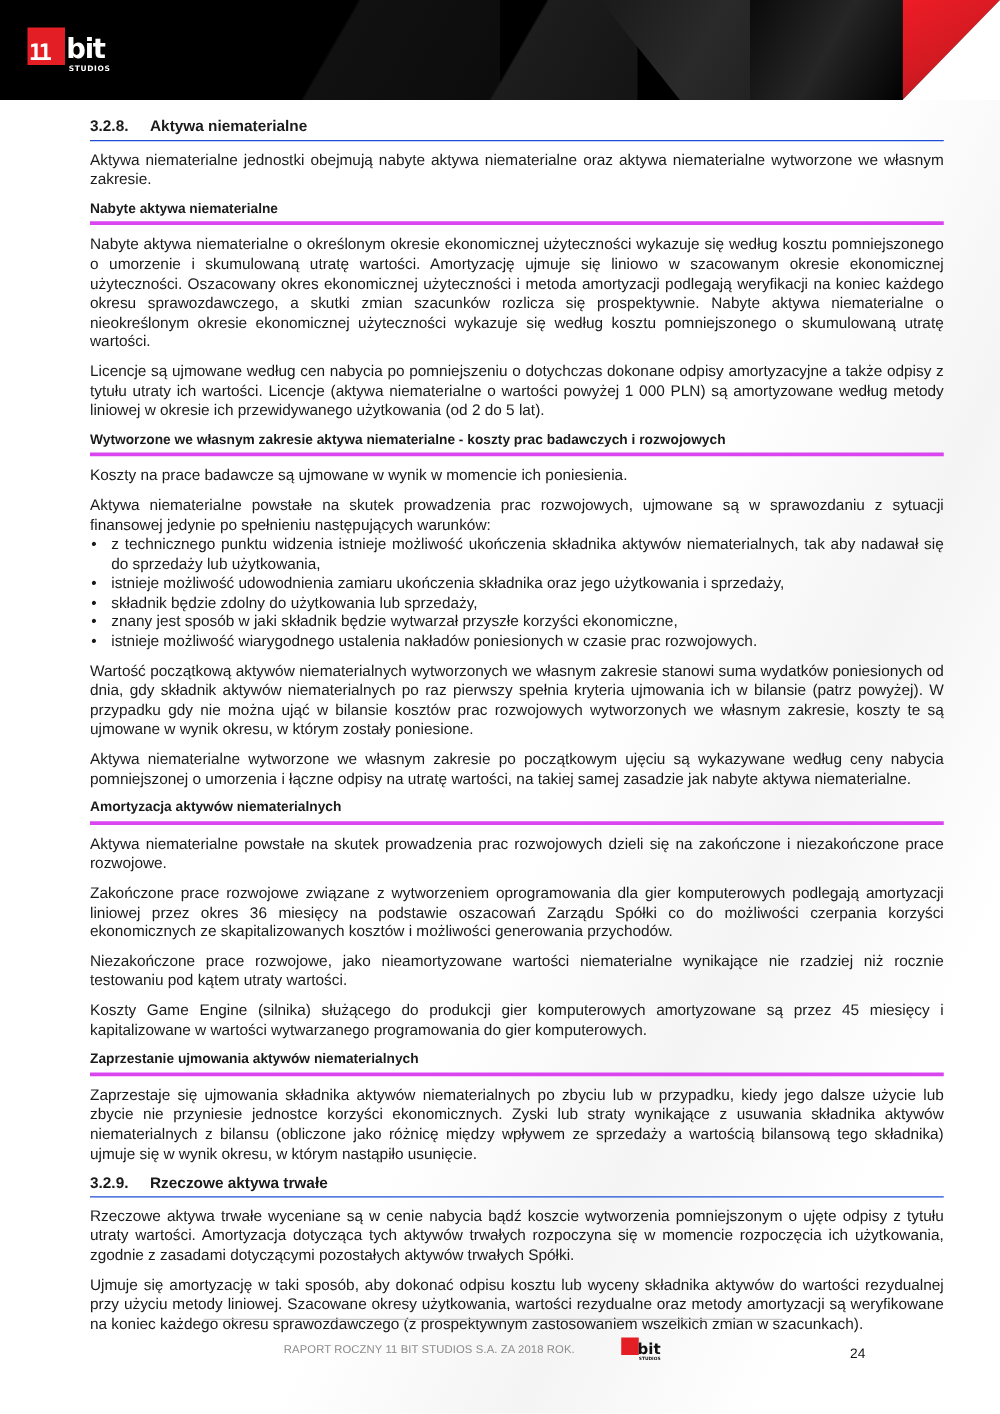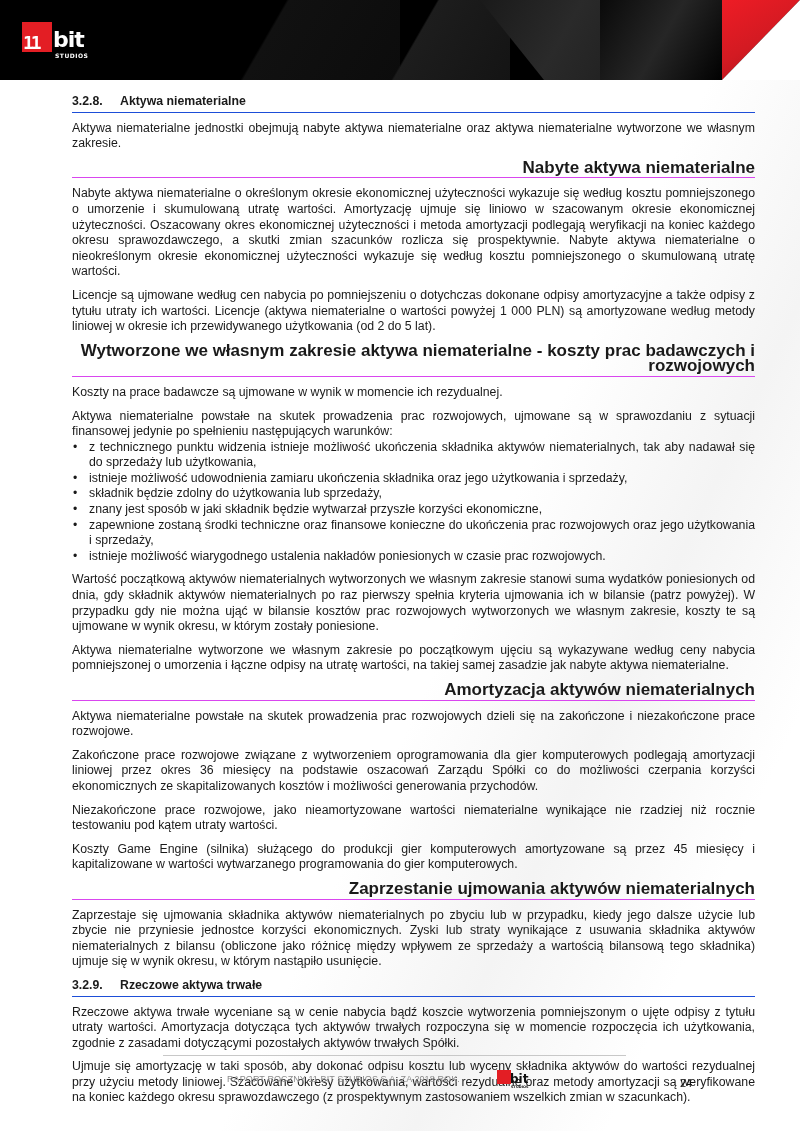--- a/index.html
+++ b/index.html
@@ -44,22 +44,22 @@
     .content {
       position: absolute; left: 72px; top: 94px; width: 683px; z-index: 5;
       font-size: 12.3px; line-height: 15.6px;
     }
     .h-section {
       font-weight: bold; font-size: 12.3px; margin: 0 0 8px 0;
       padding-bottom: 2px; border-bottom: 1px solid #1d4ed8;
     }
     .h-section .num { display: inline-block; width: 48px; }
     .h-sub {
-      font-weight: bold; font-size: 17px; margin: 0 0 8px 0;
-      padding-bottom: 2px; border-bottom: 1px solid #d946ef; text-align: right;
+      font-weight: bold; font-size: 11px; margin: 0 0 8px 0;
+      padding-bottom: 2px; border-bottom: 3px solid #d946ef;
     }
     p { margin: 0 0 8px 0; text-align: justify; }
     ul { margin: -8px 0 8px 0; padding: 0; list-style: none; }
     li { position: relative; padding-left: 17px; text-align: justify; }
     li::before { content: "\2022"; position: absolute; left: 1px; top: 0; }
 
     
     .footer-line { position: absolute; left: 163px; top: 1055px; width: 463px; height: 1px; background: #c8c8c8; z-index: 5; }
     .footer-text { position: absolute; left: 227px; top: 1074px; font-size: 9px; color: #8a8a8a; letter-spacing: 0.1px; z-index: 5; }
     .footer-logo { position: absolute; left: 497px; top: 1070px; width: 40px; height: 22px; z-index: 5; }
@@ -93,28 +93,27 @@
   <div class="h-section">
     <span class="num">3.2.8.</span><span>Aktywa niematerialne</span>
   </div>
   <p>Aktywa niematerialne jednostki obejmują nabyte aktywa niematerialne oraz aktywa niematerialne wytworzone we własnym zakresie.</p>
 
   <div class="h-sub">Nabyte aktywa niematerialne</div>
   <p>Nabyte aktywa niematerialne o określonym okresie ekonomicznej użyteczności wykazuje się według kosztu pomniejszonego o umorzenie i skumulowaną utratę wartości. Amortyzację ujmuje się liniowo w szacowanym okresie ekonomicznej użyteczności. Oszacowany okres ekonomicznej użyteczności i metoda amortyzacji podlegają weryfikacji na koniec każdego okresu sprawozdawczego, a skutki zmian szacunków rozlicza się prospektywnie. Nabyte aktywa niematerialne o nieokreślonym okresie ekonomicznej użyteczności wykazuje się według kosztu pomniejszonego o skumulowaną utratę wartości.</p>
   <p>Licencje są ujmowane według cen nabycia po pomniejszeniu o dotychczas dokonane odpisy amortyzacyjne a także odpisy z tytułu utraty ich wartości. Licencje (aktywa niematerialne o wartości powyżej 1 000 PLN) są amortyzowane według metody liniowej w okresie ich przewidywanego użytkowania (od 2 do 5 lat).</p>
 
   <div class="h-sub">Wytworzone we własnym zakresie aktywa niematerialne - koszty prac badawczych i rozwojowych</div>
-  <p>Koszty na prace badawcze są ujmowane w wynik w momencie ich rezydualnej.</p>
+  <p>Koszty na prace badawcze są ujmowane w wynik w momencie ich poniesienia.</p>
   <p>Aktywa niematerialne powstałe na skutek prowadzenia prac rozwojowych, ujmowane są w sprawozdaniu z sytuacji finansowej jedynie po spełnieniu następujących warunków:</p>
   <ul>
     <li>z technicznego punktu widzenia istnieje możliwość ukończenia składnika aktywów niematerialnych, tak aby nadawał się do sprzedaży lub użytkowania,</li>
     <li>istnieje możliwość udowodnienia zamiaru ukończenia składnika oraz jego użytkowania i sprzedaży,</li>
     <li>składnik będzie zdolny do użytkowania lub sprzedaży,</li>
     <li>znany jest sposób w jaki składnik będzie wytwarzał przyszłe korzyści ekonomiczne,</li>
-    <li>zapewnione zostaną środki techniczne oraz finansowe konieczne do ukończenia prac rozwojowych oraz jego użytkowania i sprzedaży,</li>
     <li>istnieje możliwość wiarygodnego ustalenia nakładów poniesionych w czasie prac rozwojowych.</li>
   </ul>
   <p>Wartość początkową aktywów niematerialnych wytworzonych we własnym zakresie stanowi suma wydatków poniesionych od dnia, gdy składnik aktywów niematerialnych po raz pierwszy spełnia kryteria ujmowania ich w bilansie (patrz powyżej). W przypadku gdy nie można ująć w bilansie kosztów prac rozwojowych wytworzonych we własnym zakresie, koszty te są ujmowane w wynik okresu, w którym zostały poniesione.</p>
   <p>Aktywa niematerialne wytworzone we własnym zakresie po początkowym ujęciu są wykazywane według ceny nabycia pomniejszonej o umorzenia i łączne odpisy na utratę wartości, na takiej samej zasadzie jak nabyte aktywa niematerialne.</p>
 
   <div class="h-sub">Amortyzacja aktywów niematerialnych</div>
   <p>Aktywa niematerialne powstałe na skutek prowadzenia prac rozwojowych dzieli się na zakończone i niezakończone prace rozwojowe.</p>
   <p>Zakończone prace rozwojowe związane z wytworzeniem oprogramowania dla gier komputerowych podlegają amortyzacji liniowej przez okres 36 miesięcy na podstawie oszacowań Zarządu Spółki co do możliwości czerpania korzyści ekonomicznych ze skapitalizowanych kosztów i możliwości generowania przychodów.</p>
   <p>Niezakończone prace rozwojowe, jako nieamortyzowane wartości niematerialne wynikające nie rzadziej niż rocznie testowaniu pod kątem utraty wartości.</p>
   <p>Koszty Game Engine (silnika) służącego do produkcji gier komputerowych amortyzowane są przez 45 miesięcy i kapitalizowane w wartości wytwarzanego programowania do gier komputerowych.</p>

